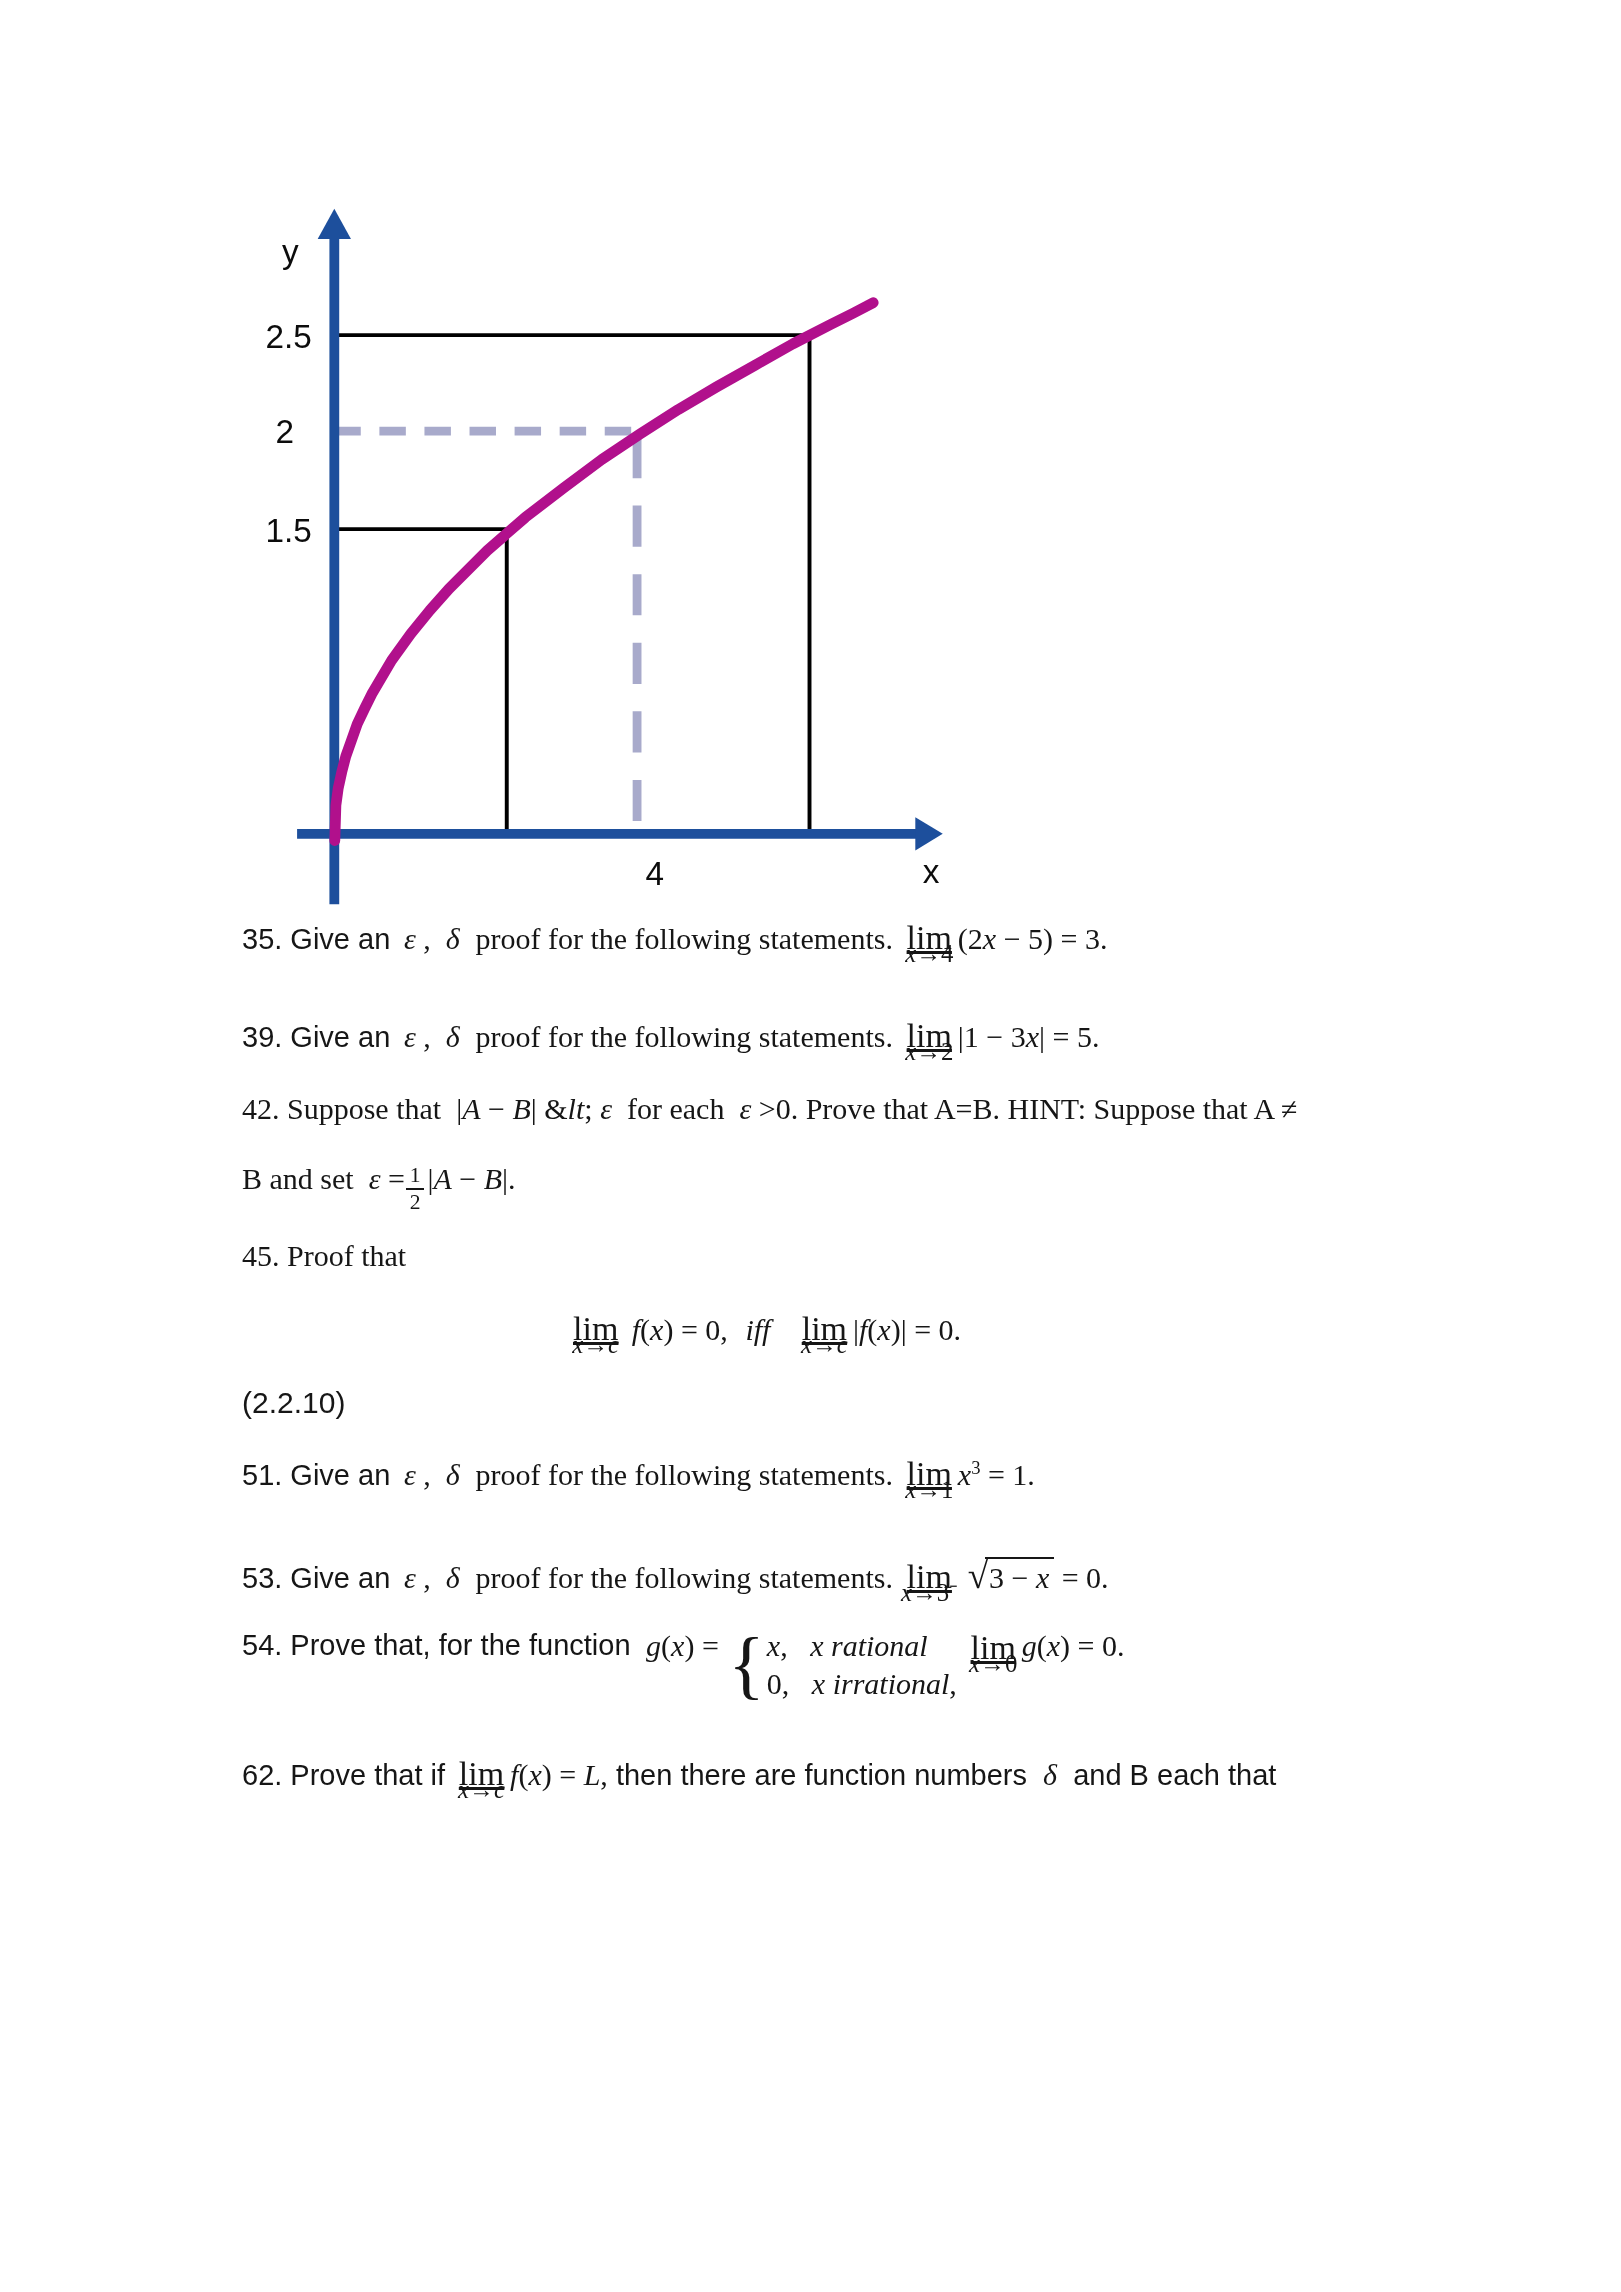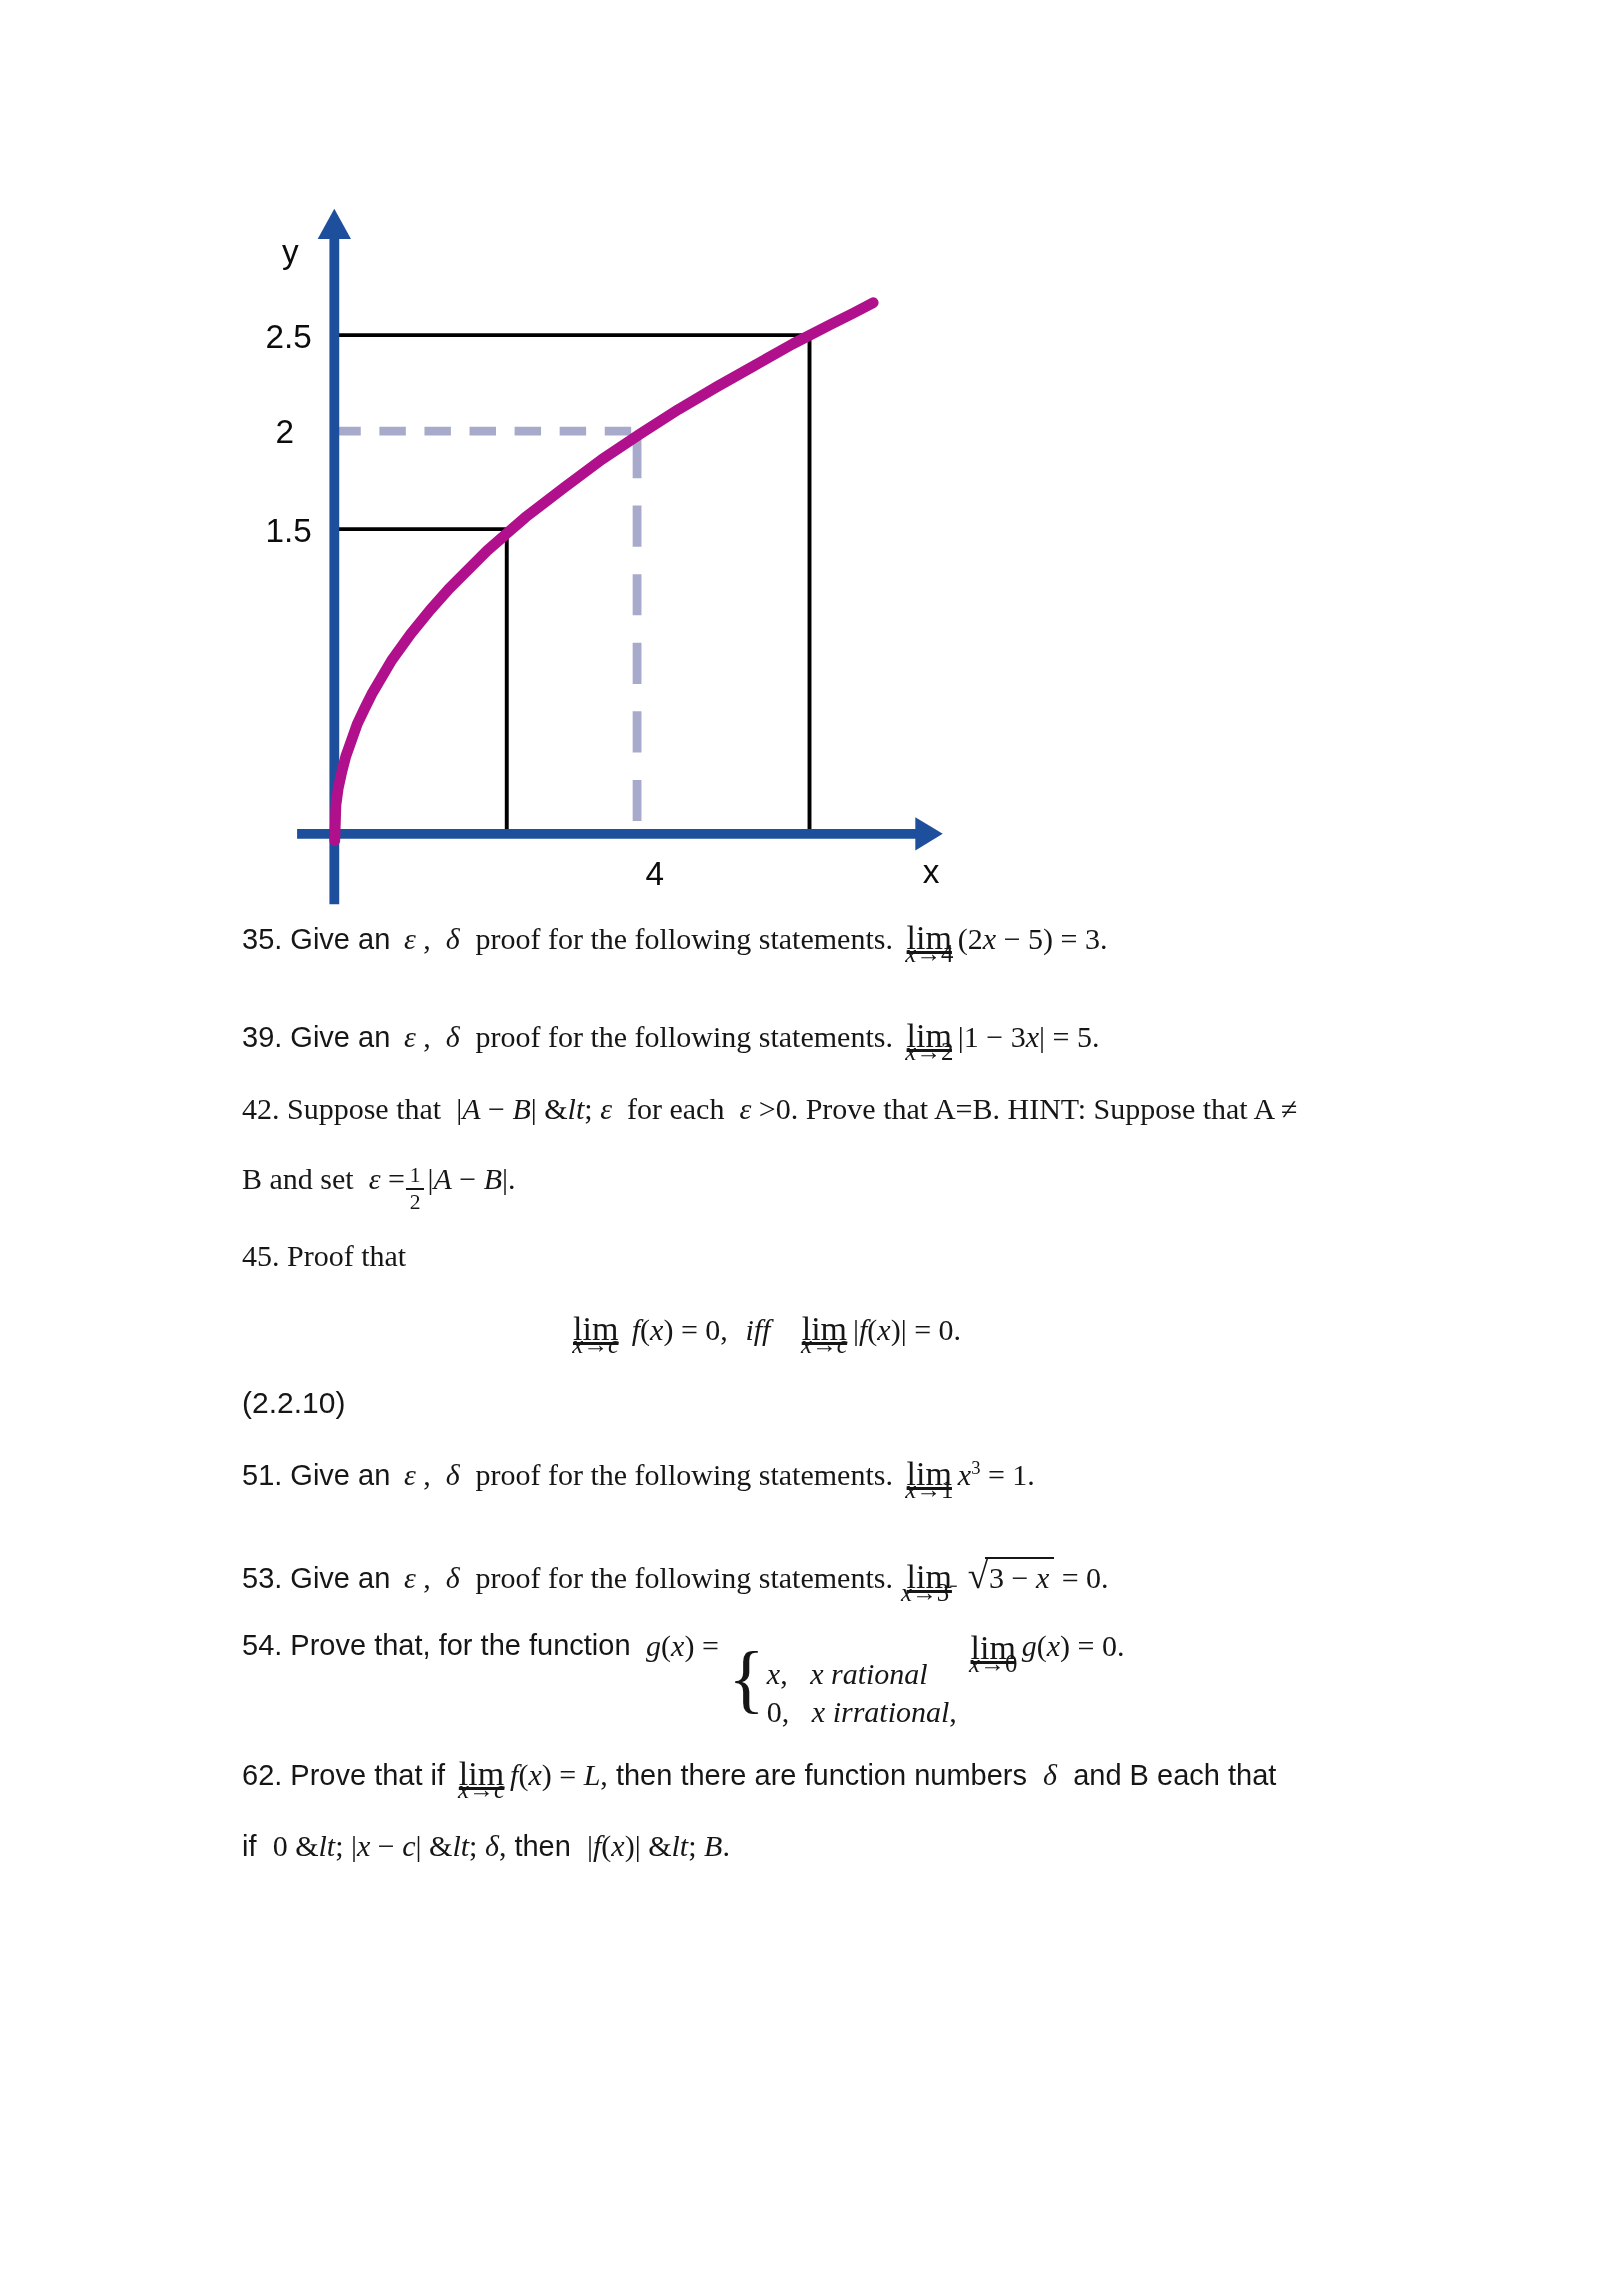--- a/index.html
+++ b/index.html
@@ -28,21 +28,21 @@
   .frac .d{display:block;padding-top:1px;}
 
   .sqrt{display:inline-block;white-space:pre;margin-left:9.8px;}
   .sqrt .sign{font-size:1.28em;letter-spacing:-2.9px;}
   .sqrt .rad{border-top:2.9px solid #161616;padding:2px 4.9px 0 3.9px;}
 
   .caseline{display:flex;align-items:flex-start;height:90px;}
   .cases{display:inline-flex;align-items:center;}
   .cases .brace{font-size:76px;line-height:0.8;font-weight:400;margin:0 2px 0 2px;
                 font-family:"Liberation Serif",serif;}
-  .cases .rows{display:inline-flex;flex-direction:column;line-height:1.25;margin-top:28px;}
+  .cases .rows{display:inline-flex;flex-direction:column;line-height:1.25;}
   sup{font-size:0.62em;}
 </style>
 </head>
 <body>
 
 <div class="page">
 
   <svg class="fig" width="990" height="921" viewBox="0 0 1010 940">
 
     <line x1="341" y1="342" x2="826" y2="342" stroke="#000" stroke-width="4"></line>
@@ -83,16 +83,15 @@
   <div class="line sansline" style="top:1384px;font-size:30px"><span>(2.2.10)</span></div>
 
   <div class="line sansline" style="top:1453px"><span class="sans">51. Give an</span><span class="m eps"><i>ε</i> ,  <i>δ</i></span><span class="serif">proof for the following statements.</span><span class="lim"><span class="w">lim</span><span class="s m"><i>x</i>→1</span></span><span class="m"><i>x</i></span><sup class="m" style="font-size:18.6px">3</sup><span class="m"> = 1.</span></div>
 
   <div class="line sansline" style="top:1553px"><span class="sans">53. Give an</span><span class="m eps"><i>ε</i> ,  <i>δ</i></span><span class="serif">proof for the following statements.</span><span class="lim"><span class="w">lim</span><span class="s m"><i>x</i>→3⁻</span></span><span class="sqrt"><span class="sign m">√</span><span class="rad m">3 − <i>x</i></span></span><span class="m"> = 0.</span></div>
 
   <div class="line sansline caseline" style="top:1627px"><span class="sans">54. Prove that, for the function </span><span class="m"> <i>g</i>(<i>x</i>) = </span><span class="cases"><span class="brace">{</span><span class="rows"><span class="m"><i>x</i>,   <i>x</i> <i>rational</i></span><span class="m">0,   <i>x</i> <i>irrational</i>,</span></span></span><span class="lim"><span class="w">lim</span><span class="s m"><i>x</i>→0</span></span><span class="m"><i>g</i>(<i>x</i>) = 0.</span></div>
 
   <div class="line sansline" style="top:1753px"><span class="sans">62. Prove that if</span><span class="lim"><span class="w">lim</span><span class="s m"><i>x</i>→<i>c</i></span></span><span class="m"><i>f</i>(<i>x</i>) = <i>L</i>,</span><span class="sans"> then there are function numbers  </span><span class="m"><i>δ</i></span><span class="sans">  and B each that</span></div>
 
-  <div class="line sansline" style="top:1827px"><span class="sans">if  </span><span class="m">0 &amp;<i>lt</i>; |<i>x</i> − <i>c</i>| &amp;<i>lt</i>; <i>δ</i>,</span><span class="sans"> then  </span><span class="m">|<i>f</i>(<i>x</i>)| &amp;<i>lt</i>; <i>B</i>.</span></div>
 
 </div>
 
 
 </body></html>

